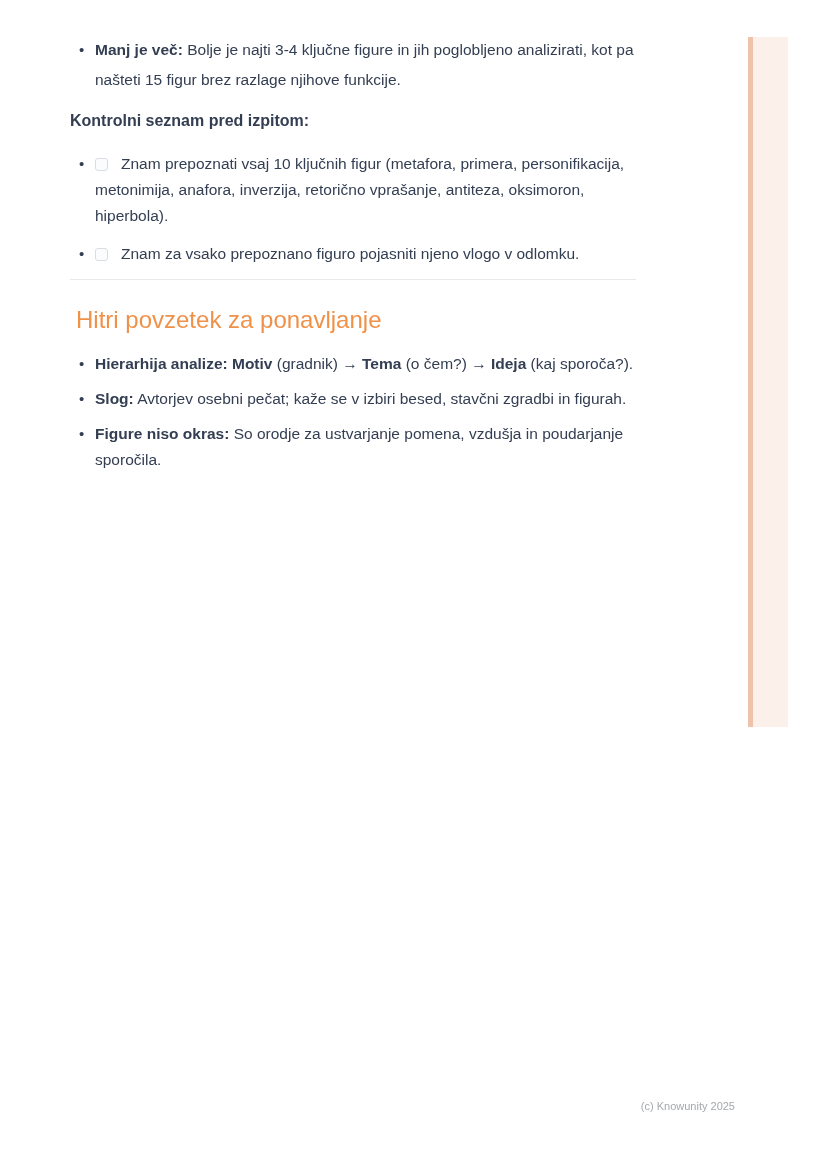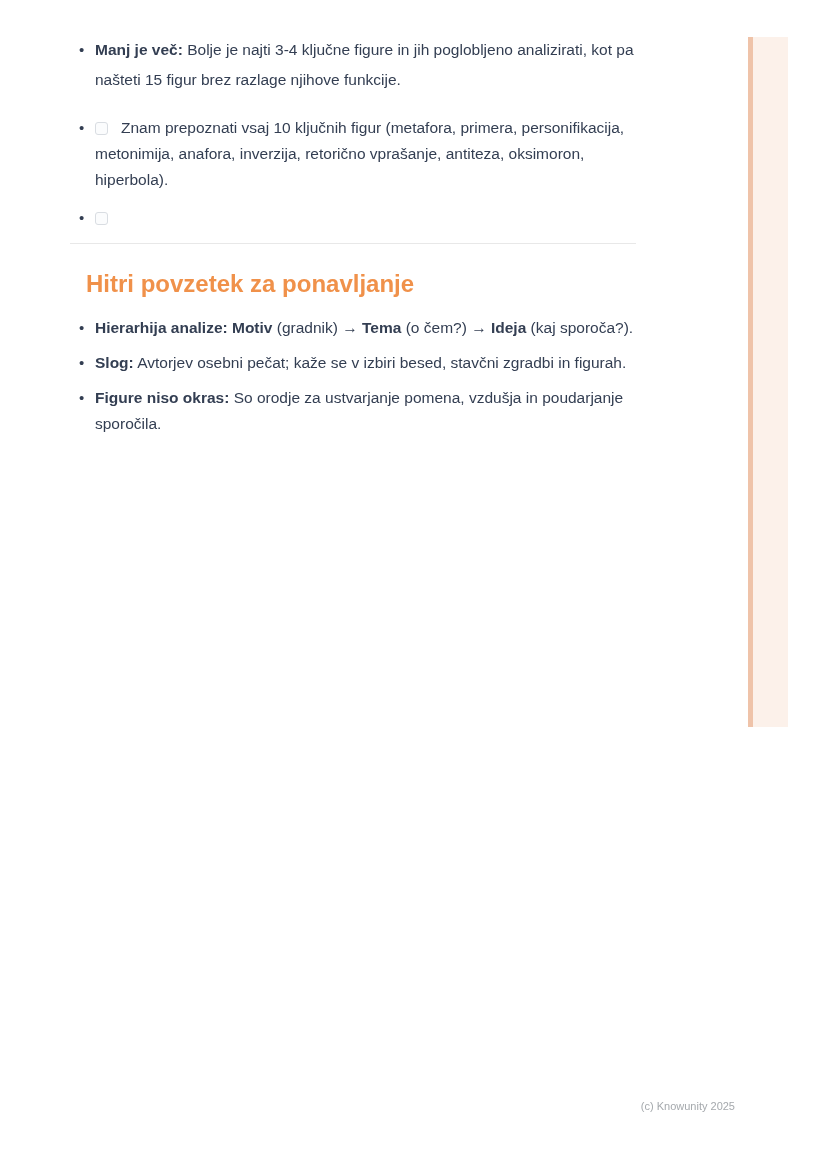--- a/index.html
+++ b/index.html
@@ -79,22 +79,22 @@
   .divider {
     border: none;
     border-top: 1px solid #e8e8e8;
     margin: 10px 0 0 0;
     width: 566px;
   }
   .summary-heading {
     color: #f0914a;
     font-size: 24px;
     line-height: 27px;
-    font-weight: bold;
-    margin: 26px 0 0 16px;
+    font-weight: normal;
+    margin: 26px 0 0 6px;
   }
   .summary-list { margin-top: 18px; }
   .summary-list li { line-height: 26px; margin-bottom: 9px; }
   .footer {
     position: absolute;
     right: 53px;
     top: 1100px;
     font-size: 11px;
     color: #a5a9ad;
   }
@@ -105,27 +105,28 @@
 <div class="page">
 
   <div class="side-stripe"></div>
 
   <div class="content">
 
     <ul class="intro-list">
       <li><span class="b">Manj je več:</span><span> Bolje je najti 3-4 ključne figure in jih poglobljeno analizirati, kot pa našteti 15 figur brez razlage njihove funkcije.</span></li>
     </ul>
 
+    <div class="checklist-heading">Kontrolni seznam pred izpitom:</div>
 
     <ul class="checklist">
       <li>
         <span class="checkbox"></span><span>Znam prepoznati vsaj 10 ključnih figur (metafora, primera, personifikacija, metonimija, anafora, inverzija, retorično vprašanje, antiteza, oksimoron, hiperbola).</span>
       </li>
       <li>
-        <span class="checkbox"></span>
+        <span class="checkbox"></span><span>Znam za vsako prepoznano figuro pojasniti njeno vlogo v odlomku.</span>
       </li>
     </ul>
 
     <hr class="divider">
 
     <h1 class="summary-heading">Hitri povzetek za ponavljanje</h1>
 
     <ul class="summary-list">
       <li><span class="b">Hierarhija analize: Motiv</span><span> (gradnik) → </span><span class="b">Tema</span><span> (o čem?) → </span><span class="b">Ideja</span><span> (kaj sporoča?).</span></li>
       <li><span class="b">Slog:</span><span> Avtorjev osebni pečat; kaže se v izbiri besed, stavčni zgradbi in figurah.</span></li>

